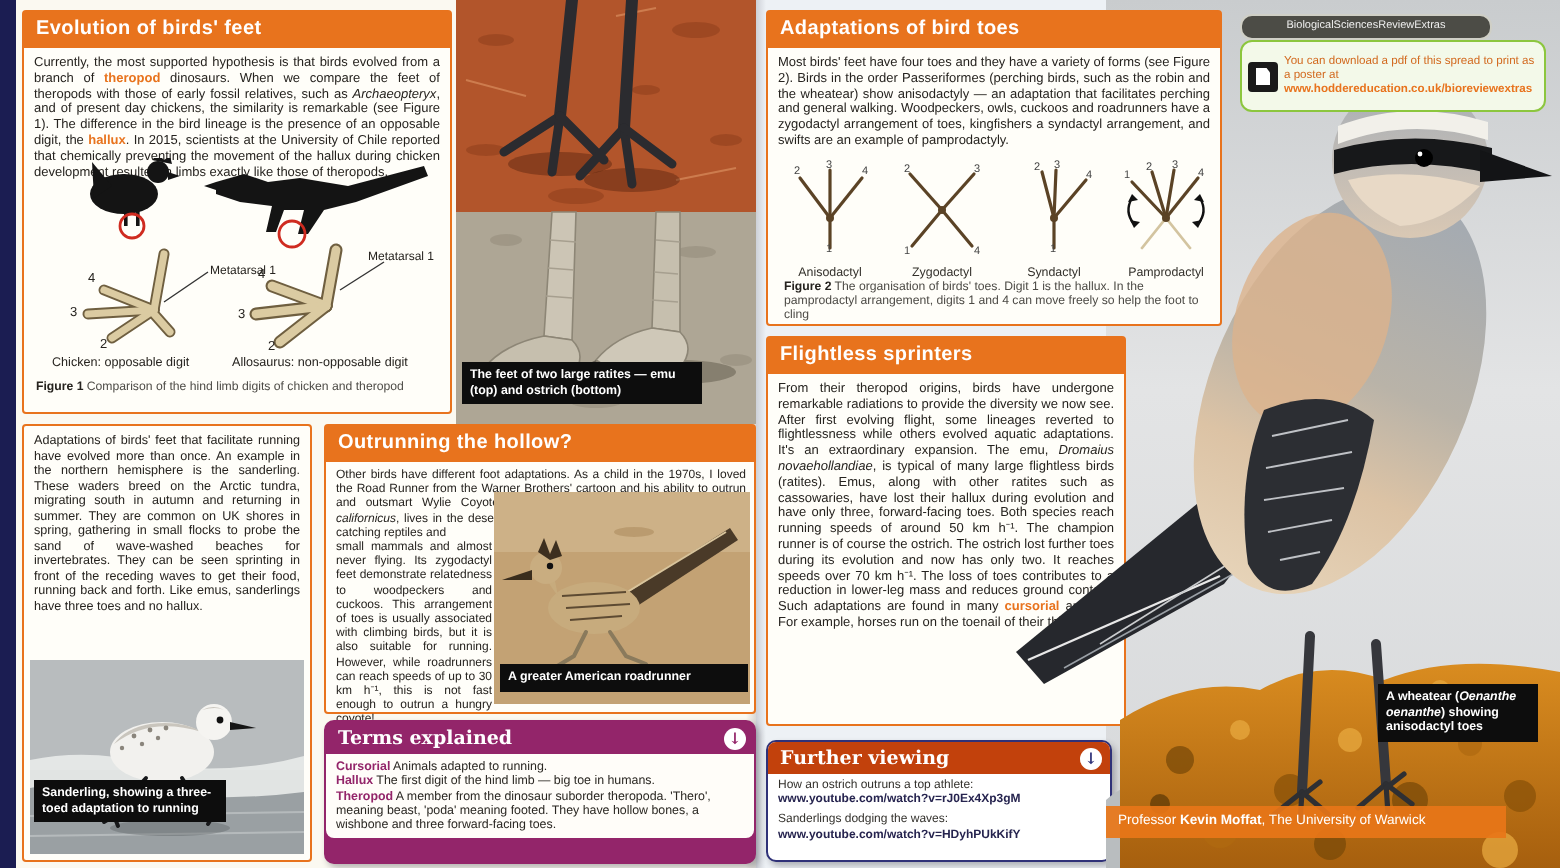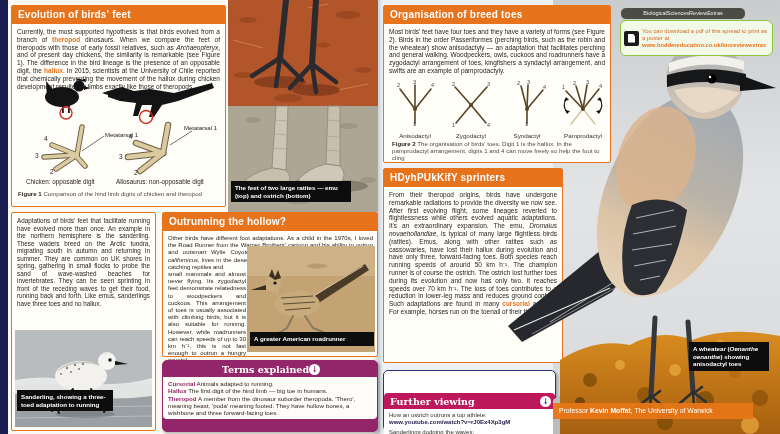--- a/index.html
+++ b/index.html
@@ -23,21 +23,21 @@
   .figcap b{color:#26231f;}
   
   .rbox{position:absolute;border-radius:5px;z-index:4;background:#fff;box-sizing:border-box;
         box-shadow:1.5px 2px 3px rgba(30,30,40,.3);}
   .rbox-hd{display:flex;align-items:center;justify-content:space-between;border-radius:4px 4px 0 0;
            color:#fff;font-family:"DejaVu Serif",serif;font-weight:bold;font-size:9.5px;height:16px;
            padding:0 4px 0 6px;}
   .dl{width:11px;height:11px;border-radius:50%;background:#fff;text-align:center;line-height:11px;
       font-size:8px;font-weight:bold;}
   .purple{background:#93256a;border:1px solid #93256a;}
-  .navy-h{background:#be185d;margin-top:22px;}
+  .navy-h{background:#c2410c;}
   .navy{border:1px solid #2f3178;}
   
   .pcap{position:absolute;background:#0d0d0d;color:#fff;font-weight:bold;font-size:6.2px;line-height:7.5px;
         padding:3px 4px;z-index:6;}
   
   #photo-bg{left:553px;top:0;width:227px;height:434px;z-index:1;
             background:linear-gradient(180deg,#c9ccce 0%,#e3e4e5 45%,#d6d8da 100%);}
   #bird-svg{left:460px;top:0;width:320px;height:434px;z-index:5;pointer-events:none;}
   #credit-bar{left:553px;top:403px;width:200px;height:16px;background:rgba(232,118,24,.92);z-index:6;
               color:#fff;font-size:6.8px;line-height:16px;padding-left:6px;box-sizing:border-box;}
@@ -276,33 +276,33 @@
             <path d="M46,70 L40,82 L30,88"></path>
               <path d="M58,70 L66,82 L76,86"></path>
           </g>
         </g>
       </svg>
       <div class="pcap" style="left:3px;top:86px;width:116px;">A greater American roadrunner</div>
     </div>
   </div>
 
   <div class="rbox purple" style="left:162px;top:360px;width:216px;height:72px;">
-    <div class="rbox-hd" style="background:#93256a;justify-content:center;">
+    <div class="rbox-hd" style="background:#93256a;">
       <span>Terms explained</span>
       <span class="dl" style="color:#93256a;">↓</span>
     </div>
     <div style="background:#fffdf9;border-radius:0 0 4px 4px;padding:3px 5px;font-size:6.2px;line-height:7.3px;color:#2a2722;">
       <div><b style="color:#93256a;">Cursorial</b><span>  Animals adapted to running.</span></div>
       <div><b style="color:#93256a;">Hallux</b><span>  The first digit of the hind limb — big toe in humans.</span></div>
       <div><b style="color:#93256a;">Theropod</b><span>  A member from the dinosaur suborder theropoda. 'Thero', meaning beast, 'poda' meaning footed. They have hollow bones, a wishbone and three forward-facing toes.</span></div>
     </div>
   </div>
 
   <div class="box" style="left:383px;top:5px;width:228px;height:158px;">
-    <div class="box-hd">Organisation of breed toes</div>
+    <div class="box-hd">Adaptations of bird toes</div>
     <div class="box-bd">Most birds' feet have four toes and they have a variety of forms (see Figure 2). Birds in the order Passeriformes (perching birds, such as the robin and the wheatear) show anisodactyly — an adaptation that facilitates perching and general walking. Woodpeckers, owls, cuckoos and roadrunners have a zygodactyl arrangement of toes, kingfishers a syndactyl arrangement, and swifts are an example of pamprodactyly.</div>
     <div class="toe-row abs" style="left:3px;top:73px;width:220px;">
 
       <div class="toe-cell">
         <svg width="50" height="48" viewBox="0 0 50 48">
           <g stroke="#5b4326" stroke-width="1.6" stroke-linecap="round">
               <path d="M25,30 L10,10"></path>
               <path d="M25,30 L25,6"></path>
               <path d="M25,30 L41,10"></path>
               <path d="M25,30 L25,45"></path>
@@ -380,21 +380,21 @@
         </svg>
         <div class="toe-label">Pamprodactyl</div>
       </div>
     </div>
     <div class="abs figcap" style="left:8px;top:134px;width:212px;">
       <b>Figure 2</b><span>  The organisation of birds' toes. Digit 1 is the hallux. In the pamprodactyl arrangement, digits 1 and 4 can move freely so help the foot to cling</span>
     </div>
   </div>
 
   <div class="box" style="left:383px;top:168px;width:180px;height:195px;">
-    <div class="box-hd">HDyhPUkKifY sprinters</div>
+    <div class="box-hd">Flightless sprinters</div>
     <div class="box-bd">
       <span>From their theropod origins, birds have undergone remarkable radiations to provide the diversity we now see. After first evolving flight, some lineages reverted to flightlessness while others evolved aquatic adaptations. It's an extraordinary expansion. The emu, </span><span class="sci">Dromaius novaehollandiae</span><span>, is typical of many large flightless birds (ratites). Emus, along with other ratites such as cassowaries, have lost their hallux during evolution and have only three, forward-facing toes. Both species reach running speeds of around 50 km h⁻¹. The champion runner is of course the ostrich. The ostrich lost further toes during its evolution and now has only two. It reaches speeds over 70 km h⁻¹. The loss of toes contributes to a reduction in lower-leg mass and reduces ground contact. Such adaptations are found in many </span><span class="t-orange">cursorial</span><span> animals. For example, horses run on the toenail of their third digit.</span>
     </div>
   </div>
 
   <div class="rbox navy" style="left:383px;top:370px;width:173px;height:61px;">
     <div class="rbox-hd navy-h">
       <span>Further viewing</span>
       <span class="dl" style="color:#2f3178;">↓</span>
     </div>

